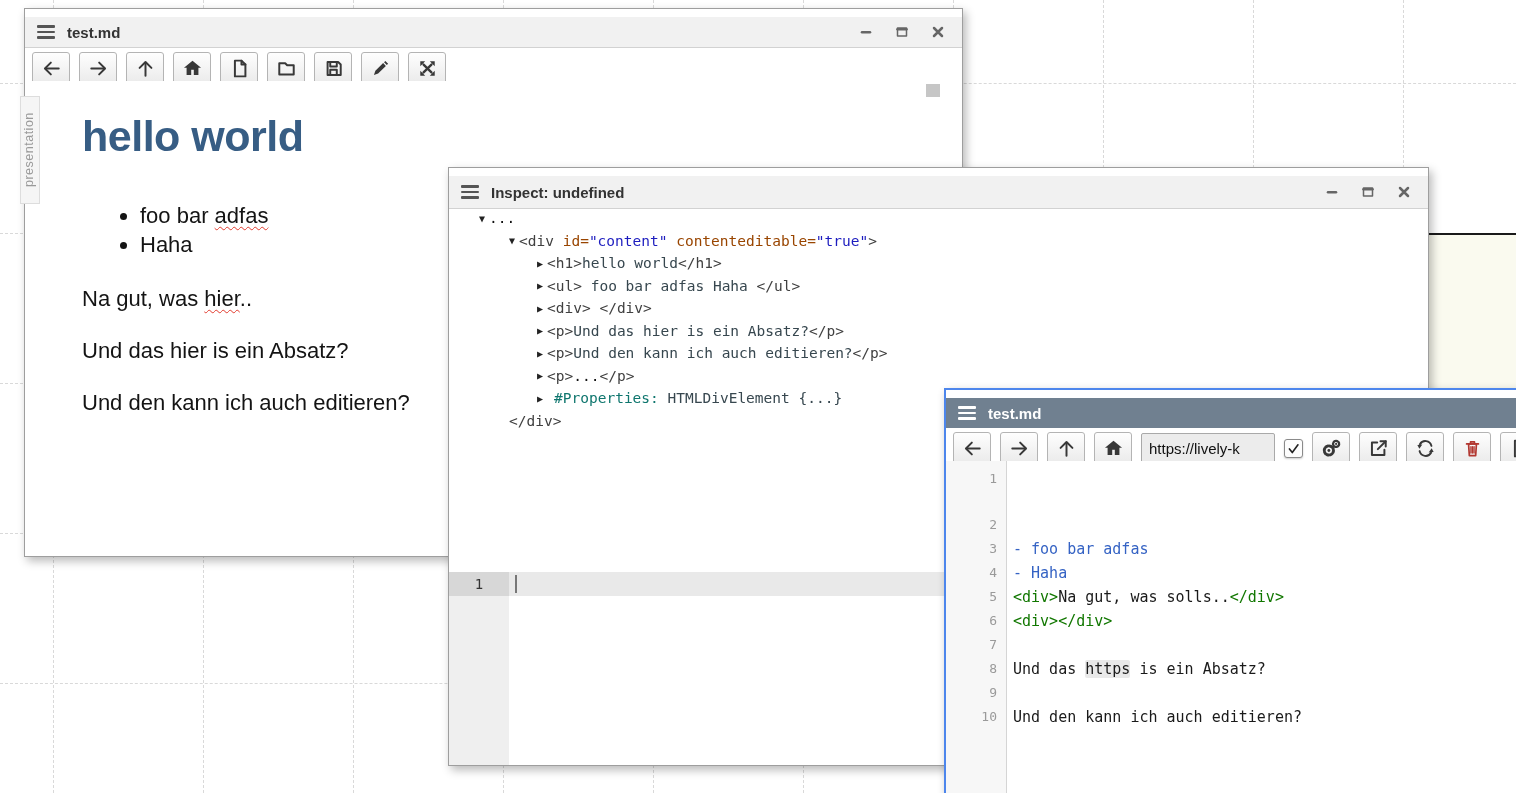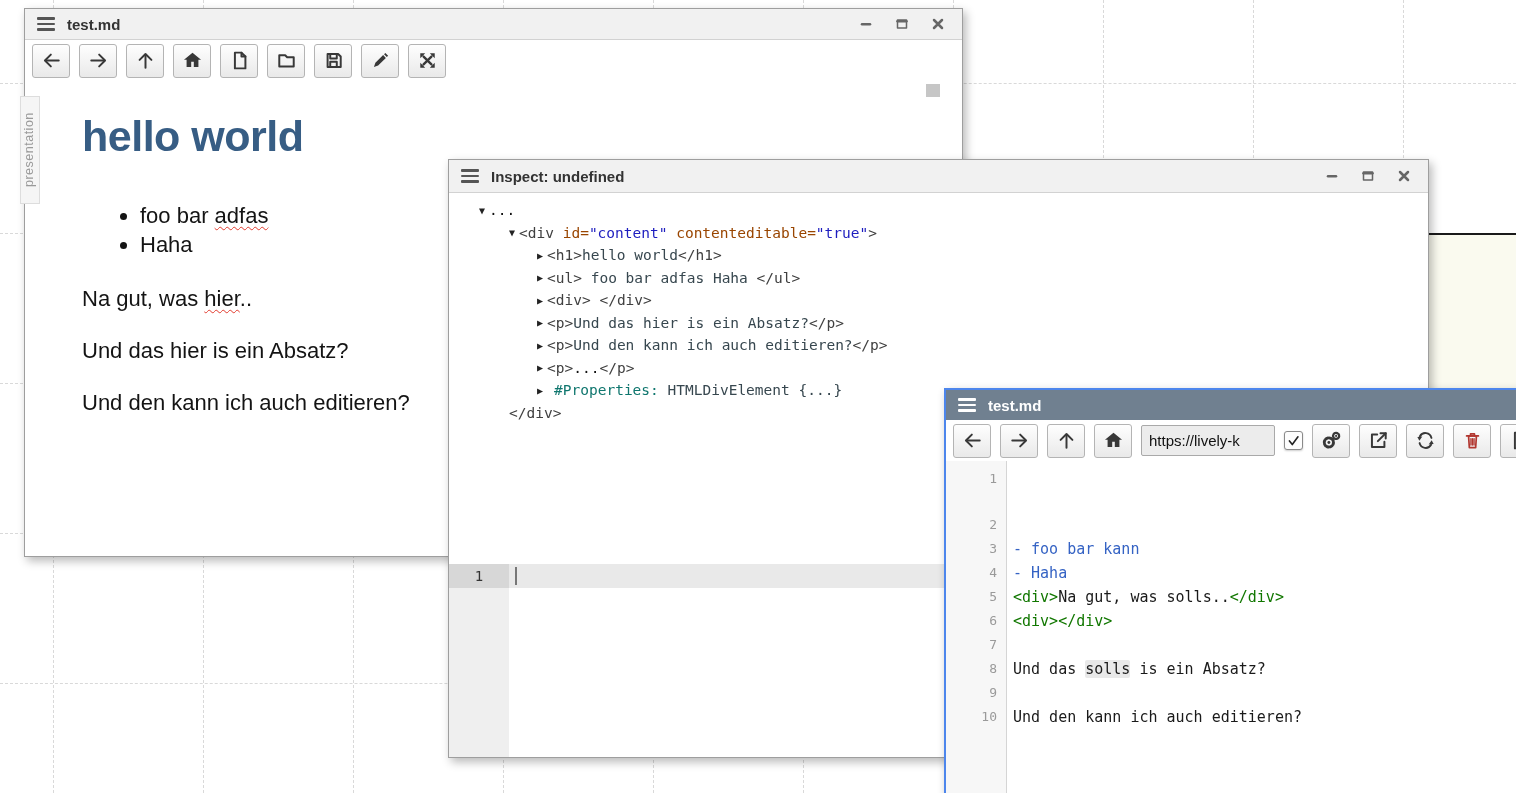--- a/index.html
+++ b/index.html
@@ -12,21 +12,21 @@
   .gh{position:absolute;left:0;right:0;height:0;border-top:1px dashed #d9d9d9;z-index:0;}
 
   
   .cream{position:absolute;left:1424px;top:233px;width:92px;height:560px;z-index:1;
          background:#fafaef;border-top:2px solid #1a1a1a;border-left:1px solid #8a8a8a;}
 
   
   .win{position:absolute;background:#fff;border:1px solid #9e9e9e;
        box-shadow:3px 4px 9px rgba(0,0,0,.28);}
   .titlebar{height:30px;display:flex;align-items:center;background:#f1f1f1;
-            border-bottom:1px solid #d2d2d2;padding:0 12px;gap:12px;}
+            border-bottom:1px solid #d2d2d2;padding:0 12px;gap:12px;margin-top:8px;}
   .titlebar .title{font-weight:bold;font-size:15px;color:#333;white-space:nowrap;}
   .hamburger{display:inline-flex;flex-direction:column;gap:3px;width:18px;cursor:pointer;}
   .hamburger i{display:block;height:2.5px;background:#555;border-radius:1px;}
   .controls{margin-left:auto;display:flex;gap:20px;align-items:center;padding-right:4px;}
   .ctl{width:16px;height:16px;display:inline-flex;}
   .ctl svg{width:16px;height:16px;}
   .ctl svg path,.ctl svg rect{stroke:#666;}
 
   
   .toolbar{height:41px;display:flex;align-items:center;padding:0 7px;gap:9px;
@@ -62,21 +62,21 @@
   .mdcontent p:first-of-type{margin-top:26px;}
   .spell{text-decoration:underline;text-decoration-style:wavy;text-decoration-color:#e23b2e;
          text-decoration-thickness:1px;text-underline-offset:3px;}
   .sidetab{position:absolute;left:-5px;top:87px;width:18px;height:106px;background:#f5f5f5;
            border:1px solid #ddd;color:#9a9a9a;font-size:12.5px;letter-spacing:.5px;
            writing-mode:vertical-rl;transform:rotate(180deg);text-align:center;line-height:16px;
            cursor:pointer;}
   .scrollthumb{position:absolute;right:22px;top:75px;width:14px;height:13px;background:#c6c6c6;}
 
   
-  .w2{left:448px;top:159px;width:979px;height:597px;z-index:3;}
+  .w2{left:448px;top:167px;width:979px;height:597px;z-index:3;}
   .w2 .titlebar{height:32px;}
   .tree{position:absolute;left:0;right:0;top:32px;height:372px;overflow:hidden;
         padding:7px 0 0 30px;font-family:"DejaVu Sans Mono",monospace;font-size:14.5px;}
   .trow{line-height:22px;white-space:pre;cursor:default;}
   .ind1{padding-left:30px;}
   .ind2{padding-left:58px;}
   .tk-ar{color:#222;font-size:10px;letter-spacing:1px;vertical-align:1.5px;padding-right:3px;}
   .tk-pu{color:#111;}
   .tk-tg{color:#404040;}
   .tk-at{color:#994500;}
@@ -409,41 +409,41 @@
       <div class="edlines" id="edlines">
           <div class="eline hrow">
             <span class="enum">1</span>
           </div>
           <div class="eline">
             <span class="enum">2</span>
             <span class="etext"></span>
           </div>
           <div class="eline">
             <span class="enum">3</span>
-            <span class="etext"><span class="ek-li">- foo bar kann</span></span>
+            <span class="etext"><span class="ek-li">- foo bar adfas</span></span>
           </div>
           <div class="eline">
             <span class="enum">4</span>
             <span class="etext"><span class="ek-li">- Haha</span></span>
           </div>
           <div class="eline">
             <span class="enum">5</span>
             <span class="etext"><span class="ek-tg">&lt;div&gt;</span><span class="ek-pl">Na gut, was solls..</span><span class="ek-tg">&lt;/div&gt;</span></span>
           </div>
           <div class="eline">
             <span class="enum">6</span>
             <span class="etext"><span class="ek-tg">&lt;div&gt;&lt;/div&gt;</span></span>
           </div>
           <div class="eline">
             <span class="enum">7</span>
             <span class="etext"></span>
           </div>
           <div class="eline">
             <span class="enum">8</span>
-            <span class="etext"><span class="ek-pl">Und das </span><span class="ek-hl">solls</span><span class="ek-pl"> is ein Absatz?</span></span>
+            <span class="etext"><span class="ek-pl">Und das </span><span class="ek-hl">https</span><span class="ek-pl"> is ein Absatz?</span></span>
           </div>
           <div class="eline">
             <span class="enum">9</span>
             <span class="etext"></span>
           </div>
           <div class="eline">
             <span class="enum">10</span>
             <span class="etext"><span class="ek-pl">Und den kann ich auch editieren?</span></span>
           </div>
         </div>

